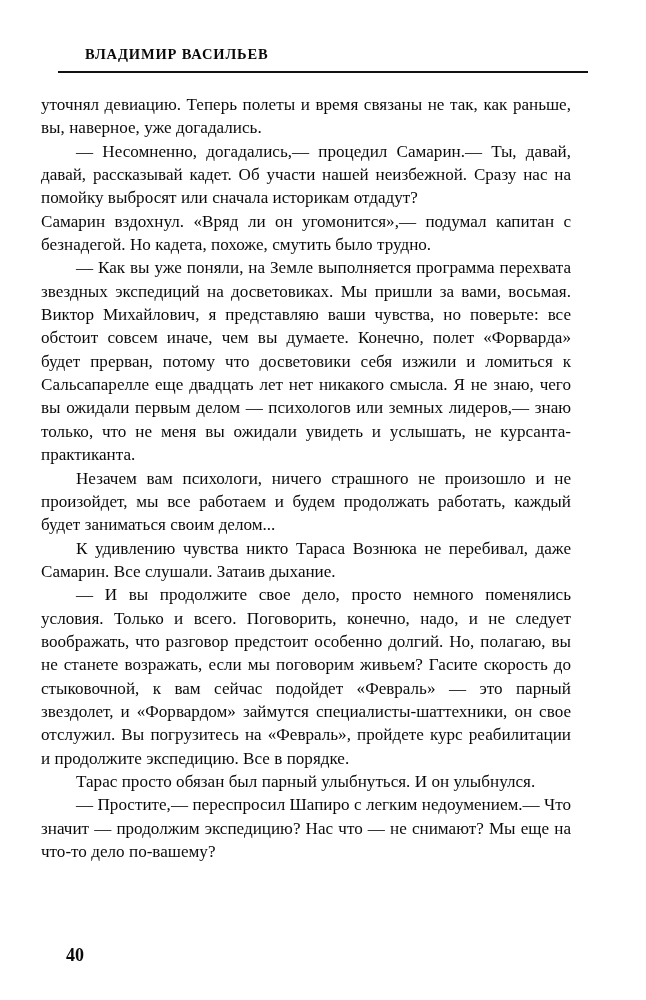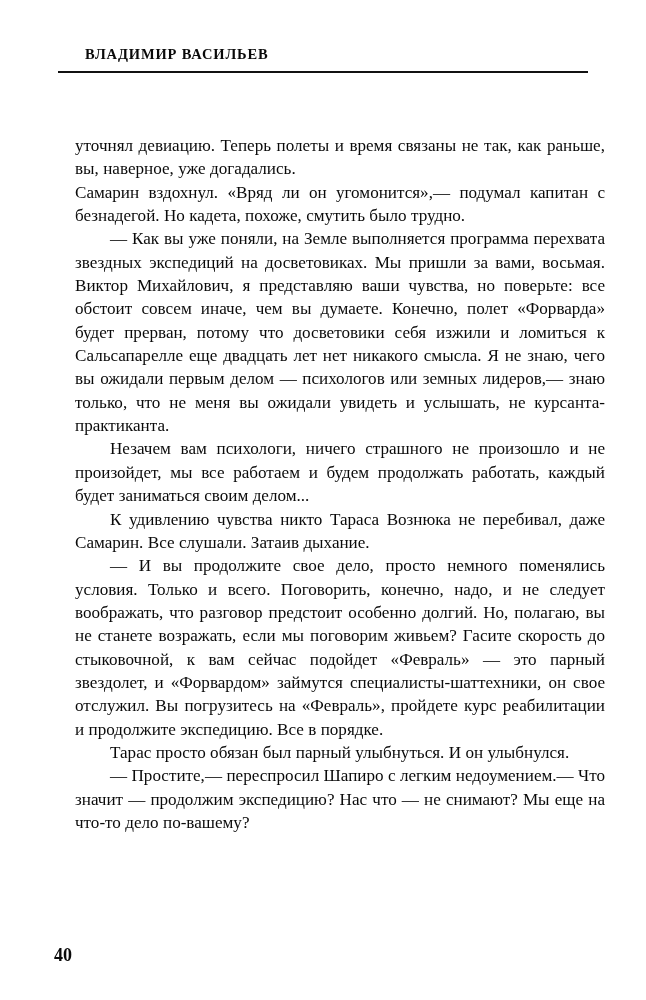--- a/index.html
+++ b/index.html
@@ -41,24 +41,23 @@
     left: 58px;
     top: 71px;
     width: 530px;
     height: 2.4px;
     background: #111111;
   }
 
   
   .textblock {
     position: absolute;
-    left: 75px;
+    left: 41px;
     top: 93px;
     width: 530px;
-    margin-top: 41px;
   }
 
   .para {
     margin: 0;
     text-indent: 35px;
     text-align: justify;
     font-size: 17.1px;
     line-height: 23.35px;
     hyphens: manual;
     -webkit-hyphens: manual;
@@ -66,38 +65,39 @@
   }
 
   
   .para.cont {
     text-indent: 0;
   }
 
   
   .folio {
     position: absolute;
-    left: 54px;
+    left: 66px;
     top: 944px;
     font-size: 18px;
     font-weight: 700;
     line-height: 22px;
   }
 </style>
 </head>
 <body>
 
 <div class="page">
 
   <div class="running-head">ВЛАДИМИР ВАСИЛЬЕВ</div>
 
   <div class="head-rule"></div>
 
   <div class="textblock">
       <p class="para cont">уточнял девиацию. Теперь полеты и время связаны не так, как раньше, вы, наверное, уже догадались.</p>
+      <p class="para">— Несомненно, догадались,— процедил Самарин.— Ты, давай, давай, рассказывай кадет. Об участи нашей неизбежной. Сразу нас на помойку выбросят или сначала историкам отдадут?</p>
       <p class="para cont">Самарин вздохнул. «Вряд ли он угомонится»,— подумал капитан с безнадегой. Но кадета, похоже, смутить было трудно.</p>
       <p class="para">— Как вы уже поняли, на Земле выполняется программа перехвата звездных экспедиций на досветовиках. Мы пришли за вами, восьмая. Виктор Михайлович, я представляю ваши чувства, но поверьте: все обстоит совсем иначе, чем вы думаете. Конечно, полет «Форварда» будет прерван, потому что досветовики себя изжили и ломиться к Сальсапарелле еще двадцать лет нет никакого смысла. Я не знаю, чего вы ожидали первым делом — психологов или земных лидеров,— знаю только, что не меня вы ожидали увидеть и услышать, не курсанта-практиканта.</p>
       <p class="para">Незачем вам психологи, ничего страшного не произошло и не произойдет, мы все работаем и будем продолжать работать, каждый будет заниматься своим делом...</p>
       <p class="para">К удивлению чувства никто Тараса Вознюка не перебивал, даже Самарин. Все слушали. Затаив дыхание.</p>
       <p class="para">— И вы продолжите свое дело, просто немного поменялись условия. Только и всего. Поговорить, конечно, надо, и не следует воображать, что разговор предстоит особенно долгий. Но, полагаю, вы не станете возражать, если мы поговорим живьем? Гасите скорость до стыковочной, к вам сейчас подойдет «Февраль» — это парный звездолет, и «Форвардом» займутся специалисты-шаттехники, он свое отслужил. Вы погрузитесь на «Февраль», пройдете курс реабилитации и продолжите экспедицию. Все в порядке.</p>
       <p class="para">Тарас просто обязан был парный улыбнуться. И он улыбнулся.</p>
       <p class="para">— Простите,— переспросил Шапиро с легким недоумением.— Что значит — продолжим экспедицию? Нас что — не снимают? Мы еще на что-то дело по-вашему?</p>
     </div>
 
   <div class="folio">40</div>

